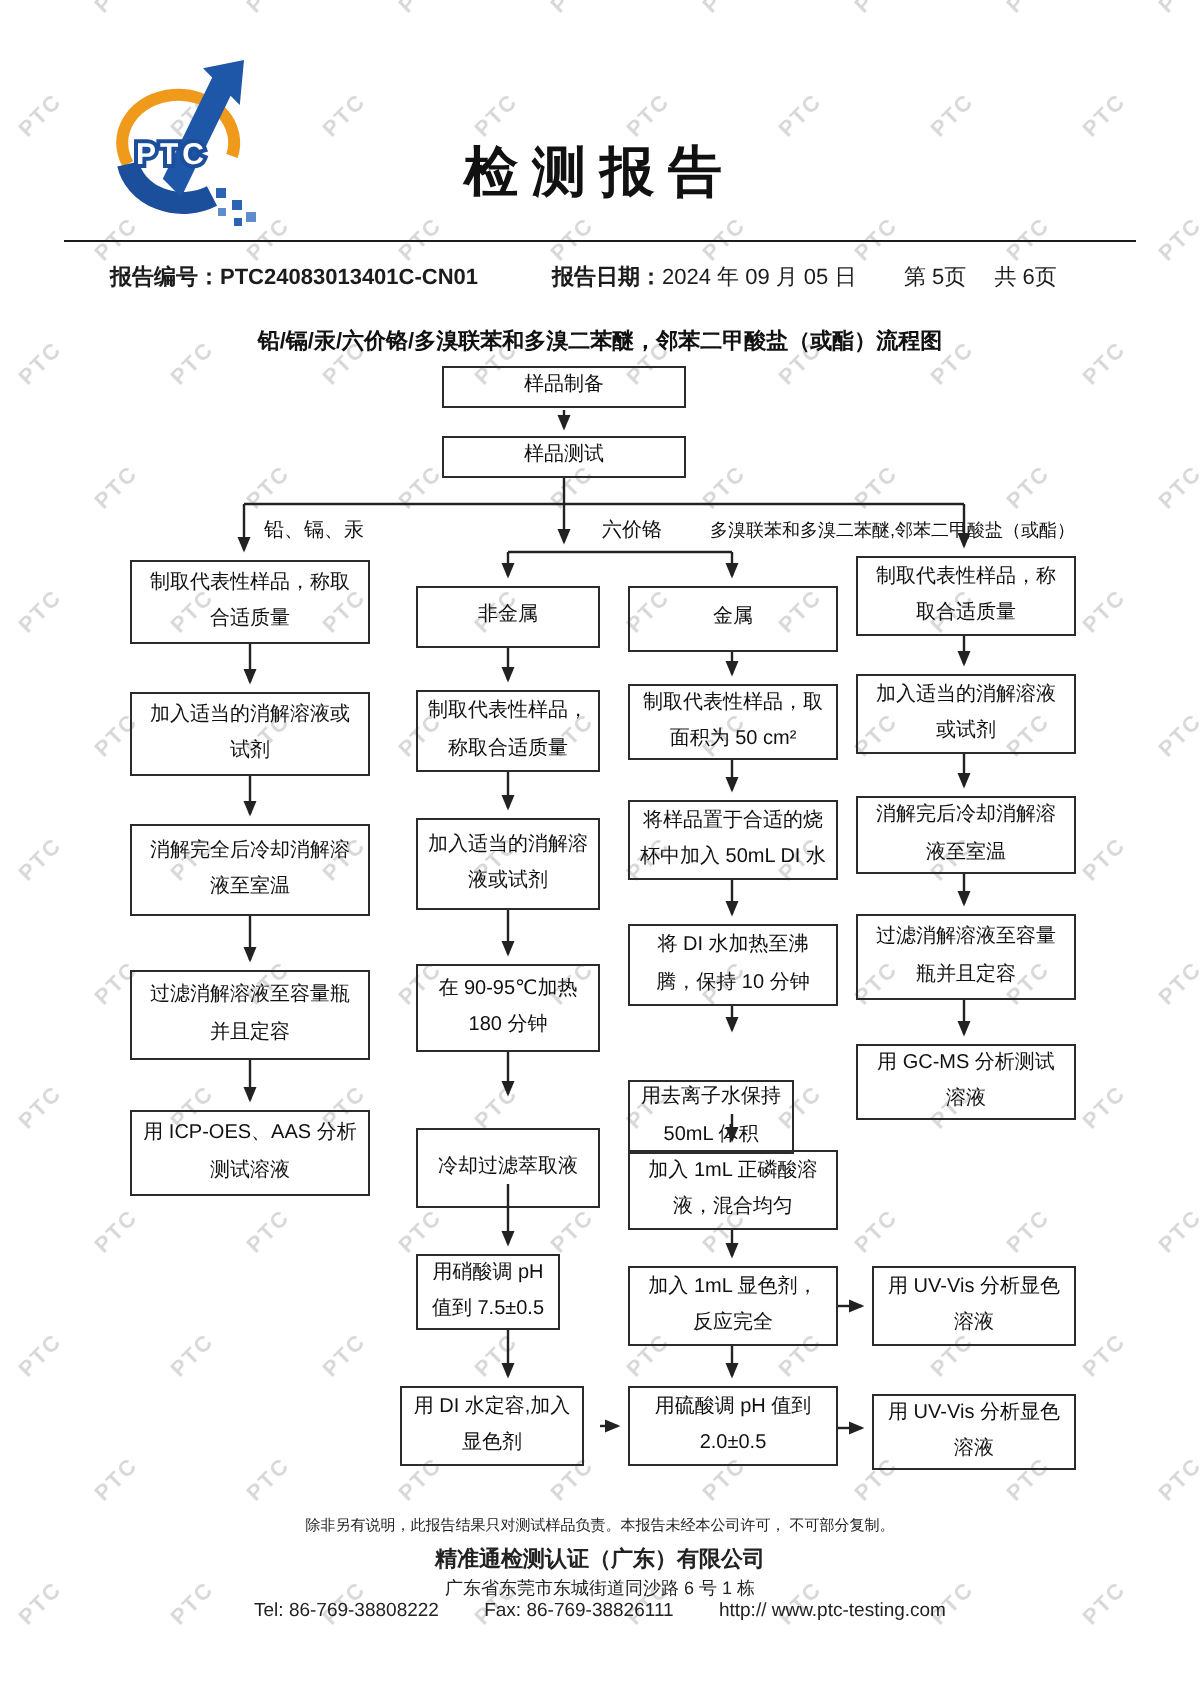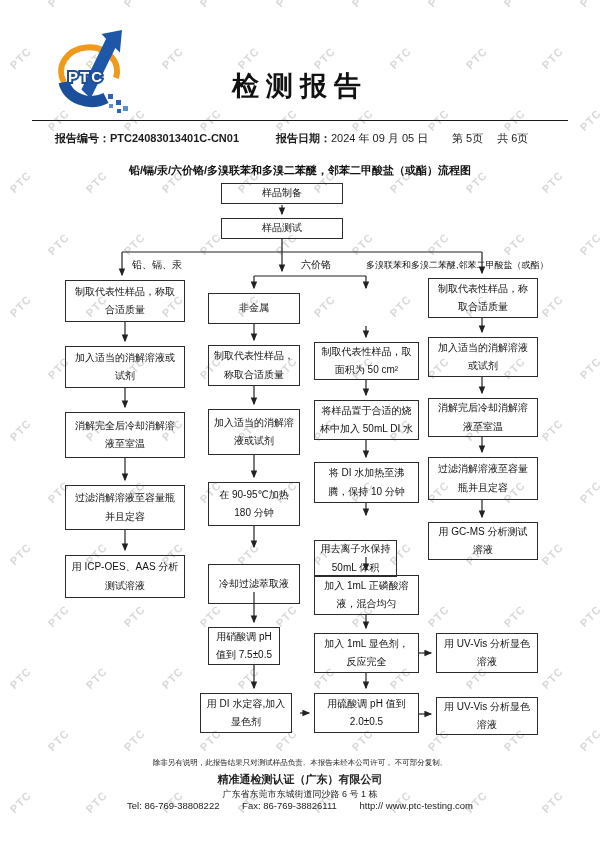--- a/index.html
+++ b/index.html
@@ -233,36 +233,37 @@
         <path d="M419 653 L431 653" marker-end="url(#ah)"></path>
         <path d="M419 714 L431 714" marker-end="url(#ah)"></path>
       </g>
     </svg>
 
     <div class="box" style="left:221px;top:183px;width:122px;height:21px">样品制备</div>
     <div class="box" style="left:221px;top:218px;width:122px;height:21px">样品测试</div>
 
     <div class="blabel" style="left:132px;top:258px">铅、镉、汞</div>
     <div class="blabel" style="left:301px;top:258px">六价铬</div>
-    <div class="blabel small" style="left:366px;top:259px">多溴联苯和多溴二苯醚,邻苯二甲酸盐（或酯）</div>
+    <div class="blabel small" style="left:355px;top:259px">多溴联苯和多溴二苯醚,邻苯二甲酸盐（或酯）</div>
 
     <div class="box" style="left:65px;top:280px;width:120px;height:42px">制取代表性样品，称取合适质量</div>
     <div class="box" style="left:65px;top:346px;width:120px;height:42px">加入适当的消解溶液或试剂</div>
     <div class="box" style="left:65px;top:412px;width:120px;height:46px">消解完全后冷却消解溶液至室温</div>
     <div class="box" style="left:65px;top:485px;width:120px;height:45px">过滤消解溶液至容量瓶并且定容</div>
     <div class="box" style="left:65px;top:555px;width:120px;height:43px">用 ICP-OES、AAS 分析测试溶液</div>
 
     <div class="box" style="left:208px;top:293px;width:92px;height:31px">非金属</div>
     <div class="box" style="left:208px;top:345px;width:92px;height:41px">制取代表性样品，称取合适质量</div>
     <div class="box" style="left:208px;top:409px;width:92px;height:46px">加入适当的消解溶液或试剂</div>
     <div class="box" style="left:208px;top:482px;width:92px;height:44px">在 90-95℃加热 180 分钟</div>
     <div class="box" style="left:208px;top:564px;width:92px;height:40px">冷却过滤萃取液</div>
     <div class="box" style="left:208px;top:627px;width:72px;height:38px">用硝酸调 pH 值到 7.5±0.5</div>
     <div class="box" style="left:200px;top:693px;width:92px;height:40px">用 DI 水定容,加入显色剂</div>
 
+    <div class="box" style="left:314px;top:293px;width:105px;height:33px">金属</div>
     <div class="box" style="left:314px;top:342px;width:105px;height:38px">制取代表性样品，取面积为 50 cm²</div>
     <div class="box" style="left:314px;top:400px;width:105px;height:40px">将样品置于合适的烧杯中加入 50mL DI 水</div>
     <div class="box" style="left:314px;top:462px;width:105px;height:41px">将 DI 水加热至沸腾，保持 10 分钟</div>
     <div class="box" style="left:314px;top:540px;width:83px;height:37px">用去离子水保持 50mL 体积</div>
     <div class="box" style="left:314px;top:575px;width:105px;height:40px">加入 1mL 正磷酸溶液，混合均匀</div>
     <div class="box" style="left:314px;top:633px;width:105px;height:40px">加入 1mL 显色剂，反应完全</div>
     <div class="box" style="left:314px;top:693px;width:105px;height:40px">用硫酸调 pH 值到 2.0±0.5</div>
 
     <div class="box" style="left:428px;top:278px;width:110px;height:40px">制取代表性样品，称取合适质量</div>
     <div class="box" style="left:428px;top:337px;width:110px;height:40px">加入适当的消解溶液或试剂</div>

